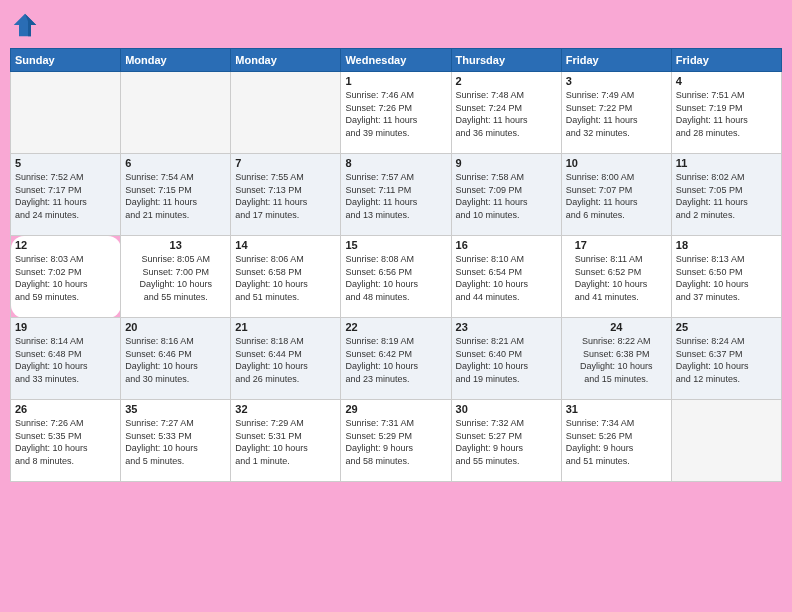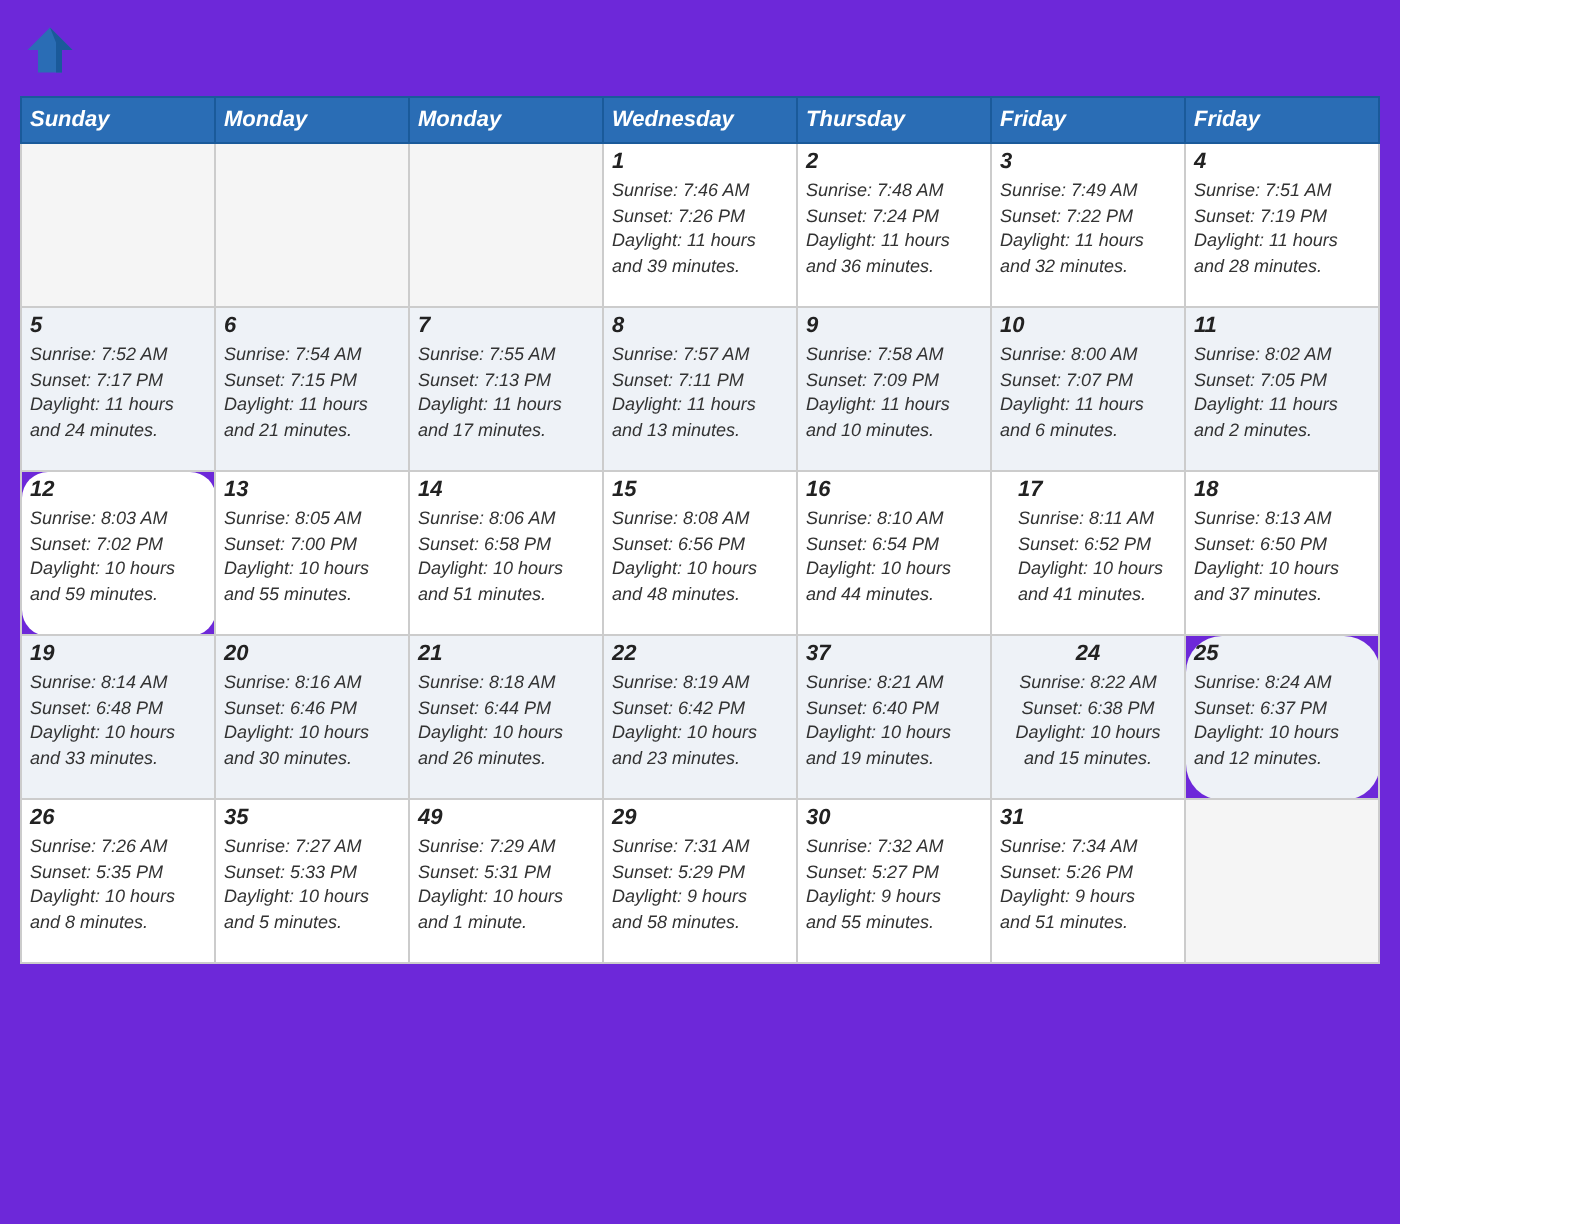--- a/index.html
+++ b/index.html
@@ -4,25 +4,24 @@
   <style>
     * { margin: 0; padding: 0; box-sizing: border-box; }
     body {
       font-family: Arial, sans-serif;
       background: #fff;
       width: 792px;
       height: 612px;
       overflow: hidden;
     }
     .page {
-      width: 700px;
+      width: 792px;
       height: 612px;
-      background: #6d28d9;
+      background: #f9a8d4;
       padding: 10px;
-      font-style: italic;
     }
     .header {
       display: flex;
       justify-content: space-between;
       align-items: flex-start;
       margin-bottom: 8px;
     }
     .logo {
       display: flex;
       align-items: center;
@@ -186,21 +185,21 @@
           <td style="background: rgb(238, 242, 247);">
             <span class="day-num">11</span>
             <div class="day-info">Sunrise: 8:02 AM<br>Sunset: 7:05 PM<br>Daylight: 11 hours<br>and 2 minutes.</div>
           </td>
         </tr>
         <tr>
           <td style="background: rgb(255, 255, 255); border-radius: 13px;">
             <span class="day-num">12</span>
             <div class="day-info">Sunrise: 8:03 AM<br>Sunset: 7:02 PM<br>Daylight: 10 hours<br>and 59 minutes.</div>
           </td>
-          <td style="background: rgb(255, 255, 255);">
+          <td style="background: rgb(255, 255, 255); text-align: center;">
             <span class="day-num">13</span>
             <div class="day-info">Sunrise: 8:05 AM<br>Sunset: 7:00 PM<br>Daylight: 10 hours<br>and 55 minutes.</div>
           </td>
           <td style="background: rgb(255, 255, 255);">
             <span class="day-num">14</span>
             <div class="day-info">Sunrise: 8:06 AM<br>Sunset: 6:58 PM<br>Daylight: 10 hours<br>and 51 minutes.</div>
           </td>
           <td style="background: rgb(255, 255, 255);">
             <span class="day-num">15</span>
             <div class="day-info">Sunrise: 8:08 AM<br>Sunset: 6:56 PM<br>Daylight: 10 hours<br>and 48 minutes.</div>
@@ -229,43 +228,43 @@
           </td>
           <td style="background: rgb(238, 242, 247);">
             <span class="day-num">21</span>
             <div class="day-info">Sunrise: 8:18 AM<br>Sunset: 6:44 PM<br>Daylight: 10 hours<br>and 26 minutes.</div>
           </td>
           <td style="background: rgb(238, 242, 247);">
             <span class="day-num">22</span>
             <div class="day-info">Sunrise: 8:19 AM<br>Sunset: 6:42 PM<br>Daylight: 10 hours<br>and 23 minutes.</div>
           </td>
           <td style="background: rgb(238, 242, 247);">
-            <span class="day-num">37</span>
+            <span class="day-num">23</span>
             <div class="day-info">Sunrise: 8:21 AM<br>Sunset: 6:40 PM<br>Daylight: 10 hours<br>and 19 minutes.</div>
           </td>
           <td style="background: rgb(238, 242, 247); text-align: center;">
             <span class="day-num">24</span>
             <div class="day-info">Sunrise: 8:22 AM<br>Sunset: 6:38 PM<br>Daylight: 10 hours<br>and 15 minutes.</div>
           </td>
-          <td style="background: rgb(238, 242, 247); border-radius: 18px;">
+          <td style="background: rgb(238, 242, 247);">
             <span class="day-num">25</span>
             <div class="day-info">Sunrise: 8:24 AM<br>Sunset: 6:37 PM<br>Daylight: 10 hours<br>and 12 minutes.</div>
           </td>
         </tr>
         <tr>
           <td style="background: rgb(255, 255, 255);">
             <span class="day-num">26</span>
             <div class="day-info">Sunrise: 7:26 AM<br>Sunset: 5:35 PM<br>Daylight: 10 hours<br>and 8 minutes.</div>
           </td>
           <td style="background: rgb(255, 255, 255);">
             <span class="day-num">35</span>
             <div class="day-info">Sunrise: 7:27 AM<br>Sunset: 5:33 PM<br>Daylight: 10 hours<br>and 5 minutes.</div>
           </td>
           <td style="background: rgb(255, 255, 255);">
-            <span class="day-num">49</span>
+            <span class="day-num">32</span>
             <div class="day-info">Sunrise: 7:29 AM<br>Sunset: 5:31 PM<br>Daylight: 10 hours<br>and 1 minute.</div>
           </td>
           <td style="background: rgb(255, 255, 255);">
             <span class="day-num">29</span>
             <div class="day-info">Sunrise: 7:31 AM<br>Sunset: 5:29 PM<br>Daylight: 9 hours<br>and 58 minutes.</div>
           </td>
           <td style="background: rgb(255, 255, 255);">
             <span class="day-num">30</span>
             <div class="day-info">Sunrise: 7:32 AM<br>Sunset: 5:27 PM<br>Daylight: 9 hours<br>and 55 minutes.</div>
           </td>

